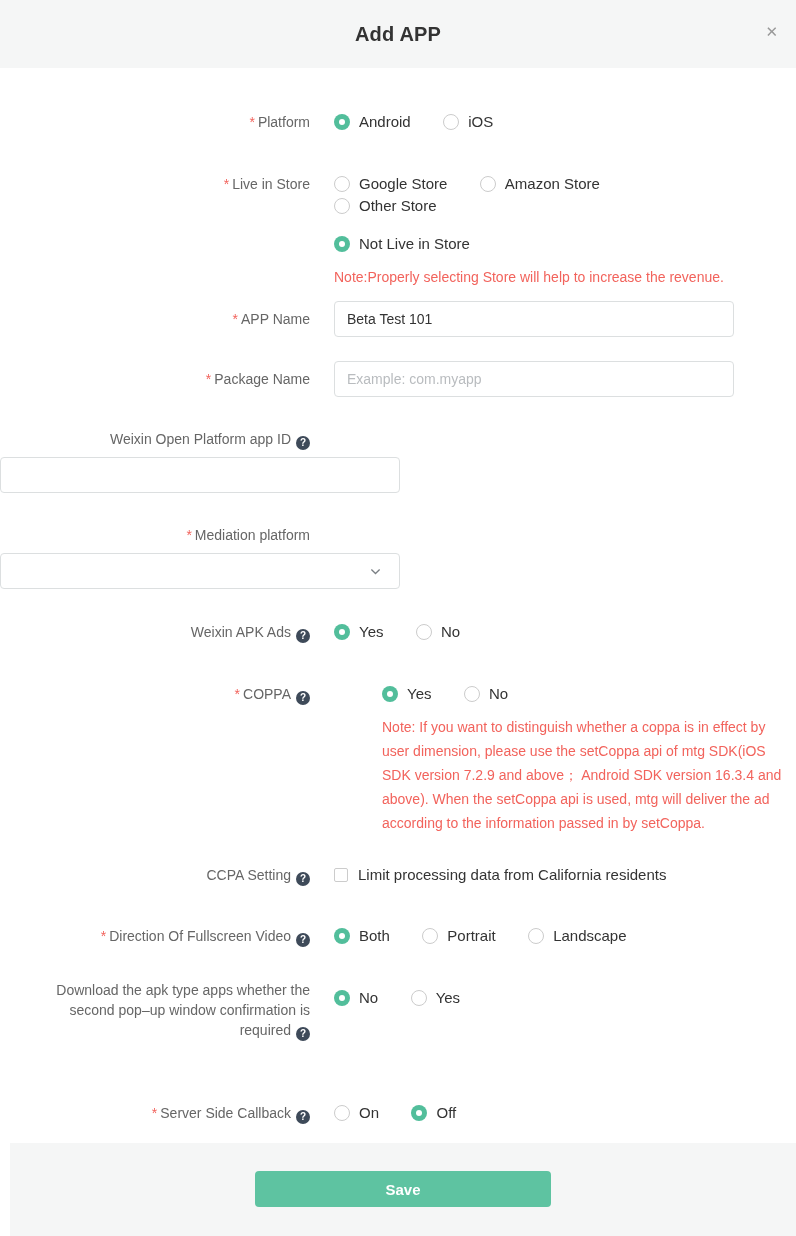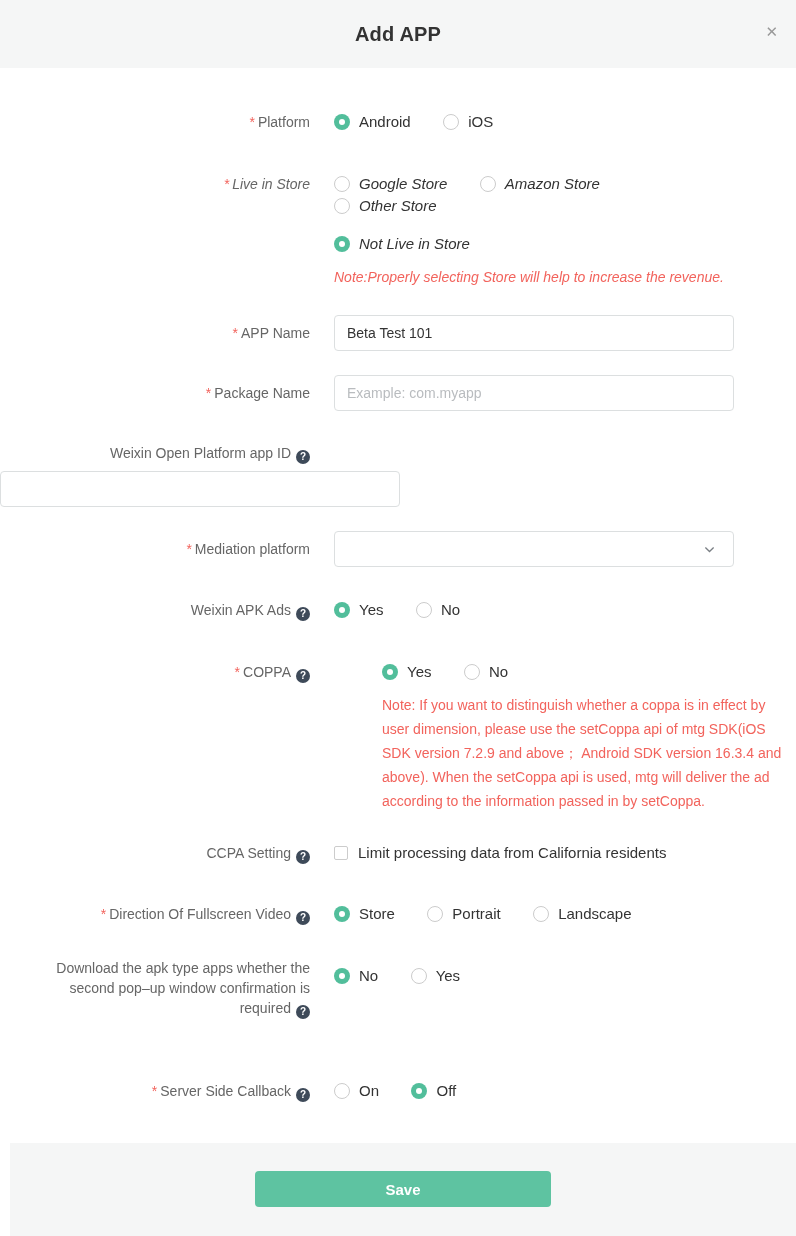--- a/index.html
+++ b/index.html
@@ -151,26 +151,26 @@
 
   .note {
     color: #f2635c;
     font-size: 14px;
     line-height: 24px;
     margin-top: 9px;
   }
 
   
   .row-platform   { margin-bottom: 40px; }
-  .row-live       { margin-bottom: 26px; font-style: italic; }
+  .row-live       { margin-bottom: 12px; }
   .row-live .sub-line { margin-top: 16px; }
   .row-appname    { margin-bottom: 24px; }
   .row-package    { margin-bottom: 24px; }
   .row-weixin     { margin-bottom: 24px; flex-direction: column; }
-  .row-mediation  { margin-bottom: 33px; }
+  .row-mediation  { margin-bottom: 33px; flex-direction: column; }
   .row-apk        { margin-bottom: 40px; }
   .row-coppa      { margin-bottom: 30px; gap: 48px; }
   .row-ccpa       { margin-bottom: 40px; }
   .row-direction  { margin-bottom: 32px; }
   .row-download   { margin-bottom: 62px; }
   .row-input .label-col { line-height: 36px; }
 
   
   .modal-footer {
     position: absolute;
@@ -339,21 +339,21 @@
       </div>
     </div>
 
     <div class="row row-direction">
       <div class="label-col">
         <span class="req">*</span><span>Direction Of Fullscreen Video</span><span class="help-icon">?</span>
       </div>
       <div class="control-col">
         <span class="radio-opt">
           <span class="radio-dot checked"></span>
-          <span class="radio-label">Store</span>
+          <span class="radio-label">Both</span>
         </span>
         <span class="radio-opt">
           <span class="radio-dot"></span>
           <span class="radio-label">Portrait</span>
         </span>
         <span class="radio-opt">
           <span class="radio-dot"></span>
           <span class="radio-label">Landscape</span>
         </span>
       </div>

